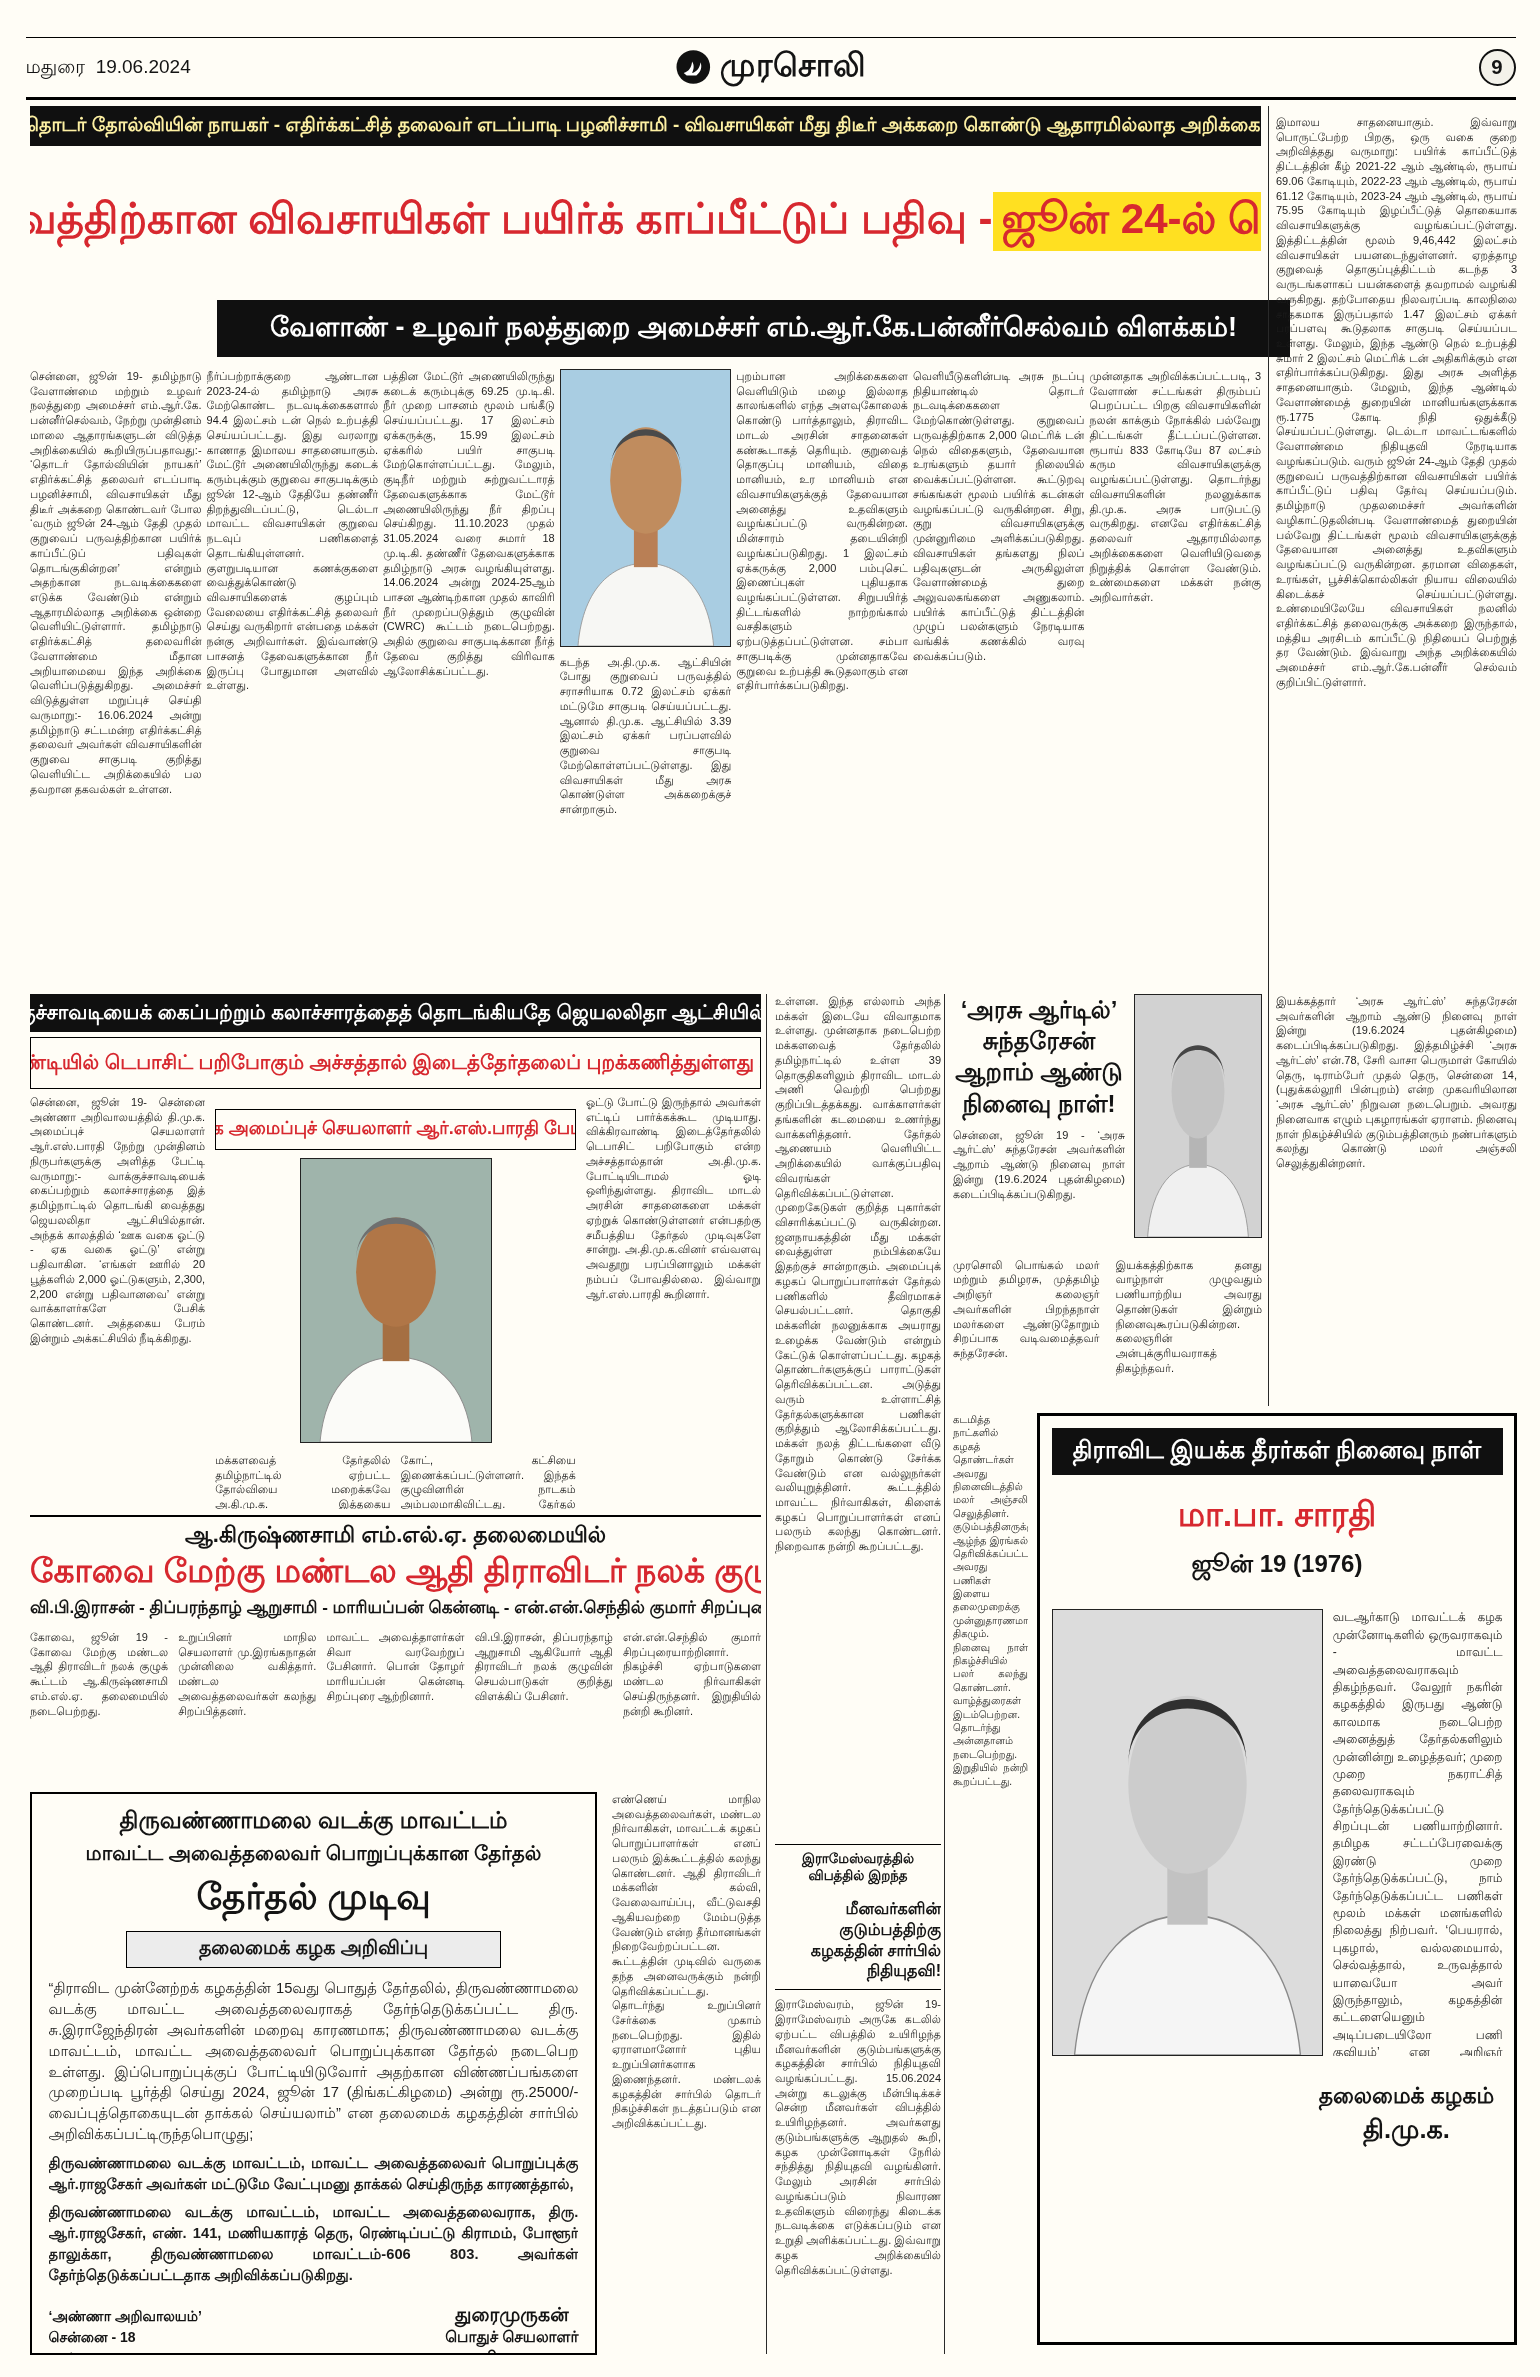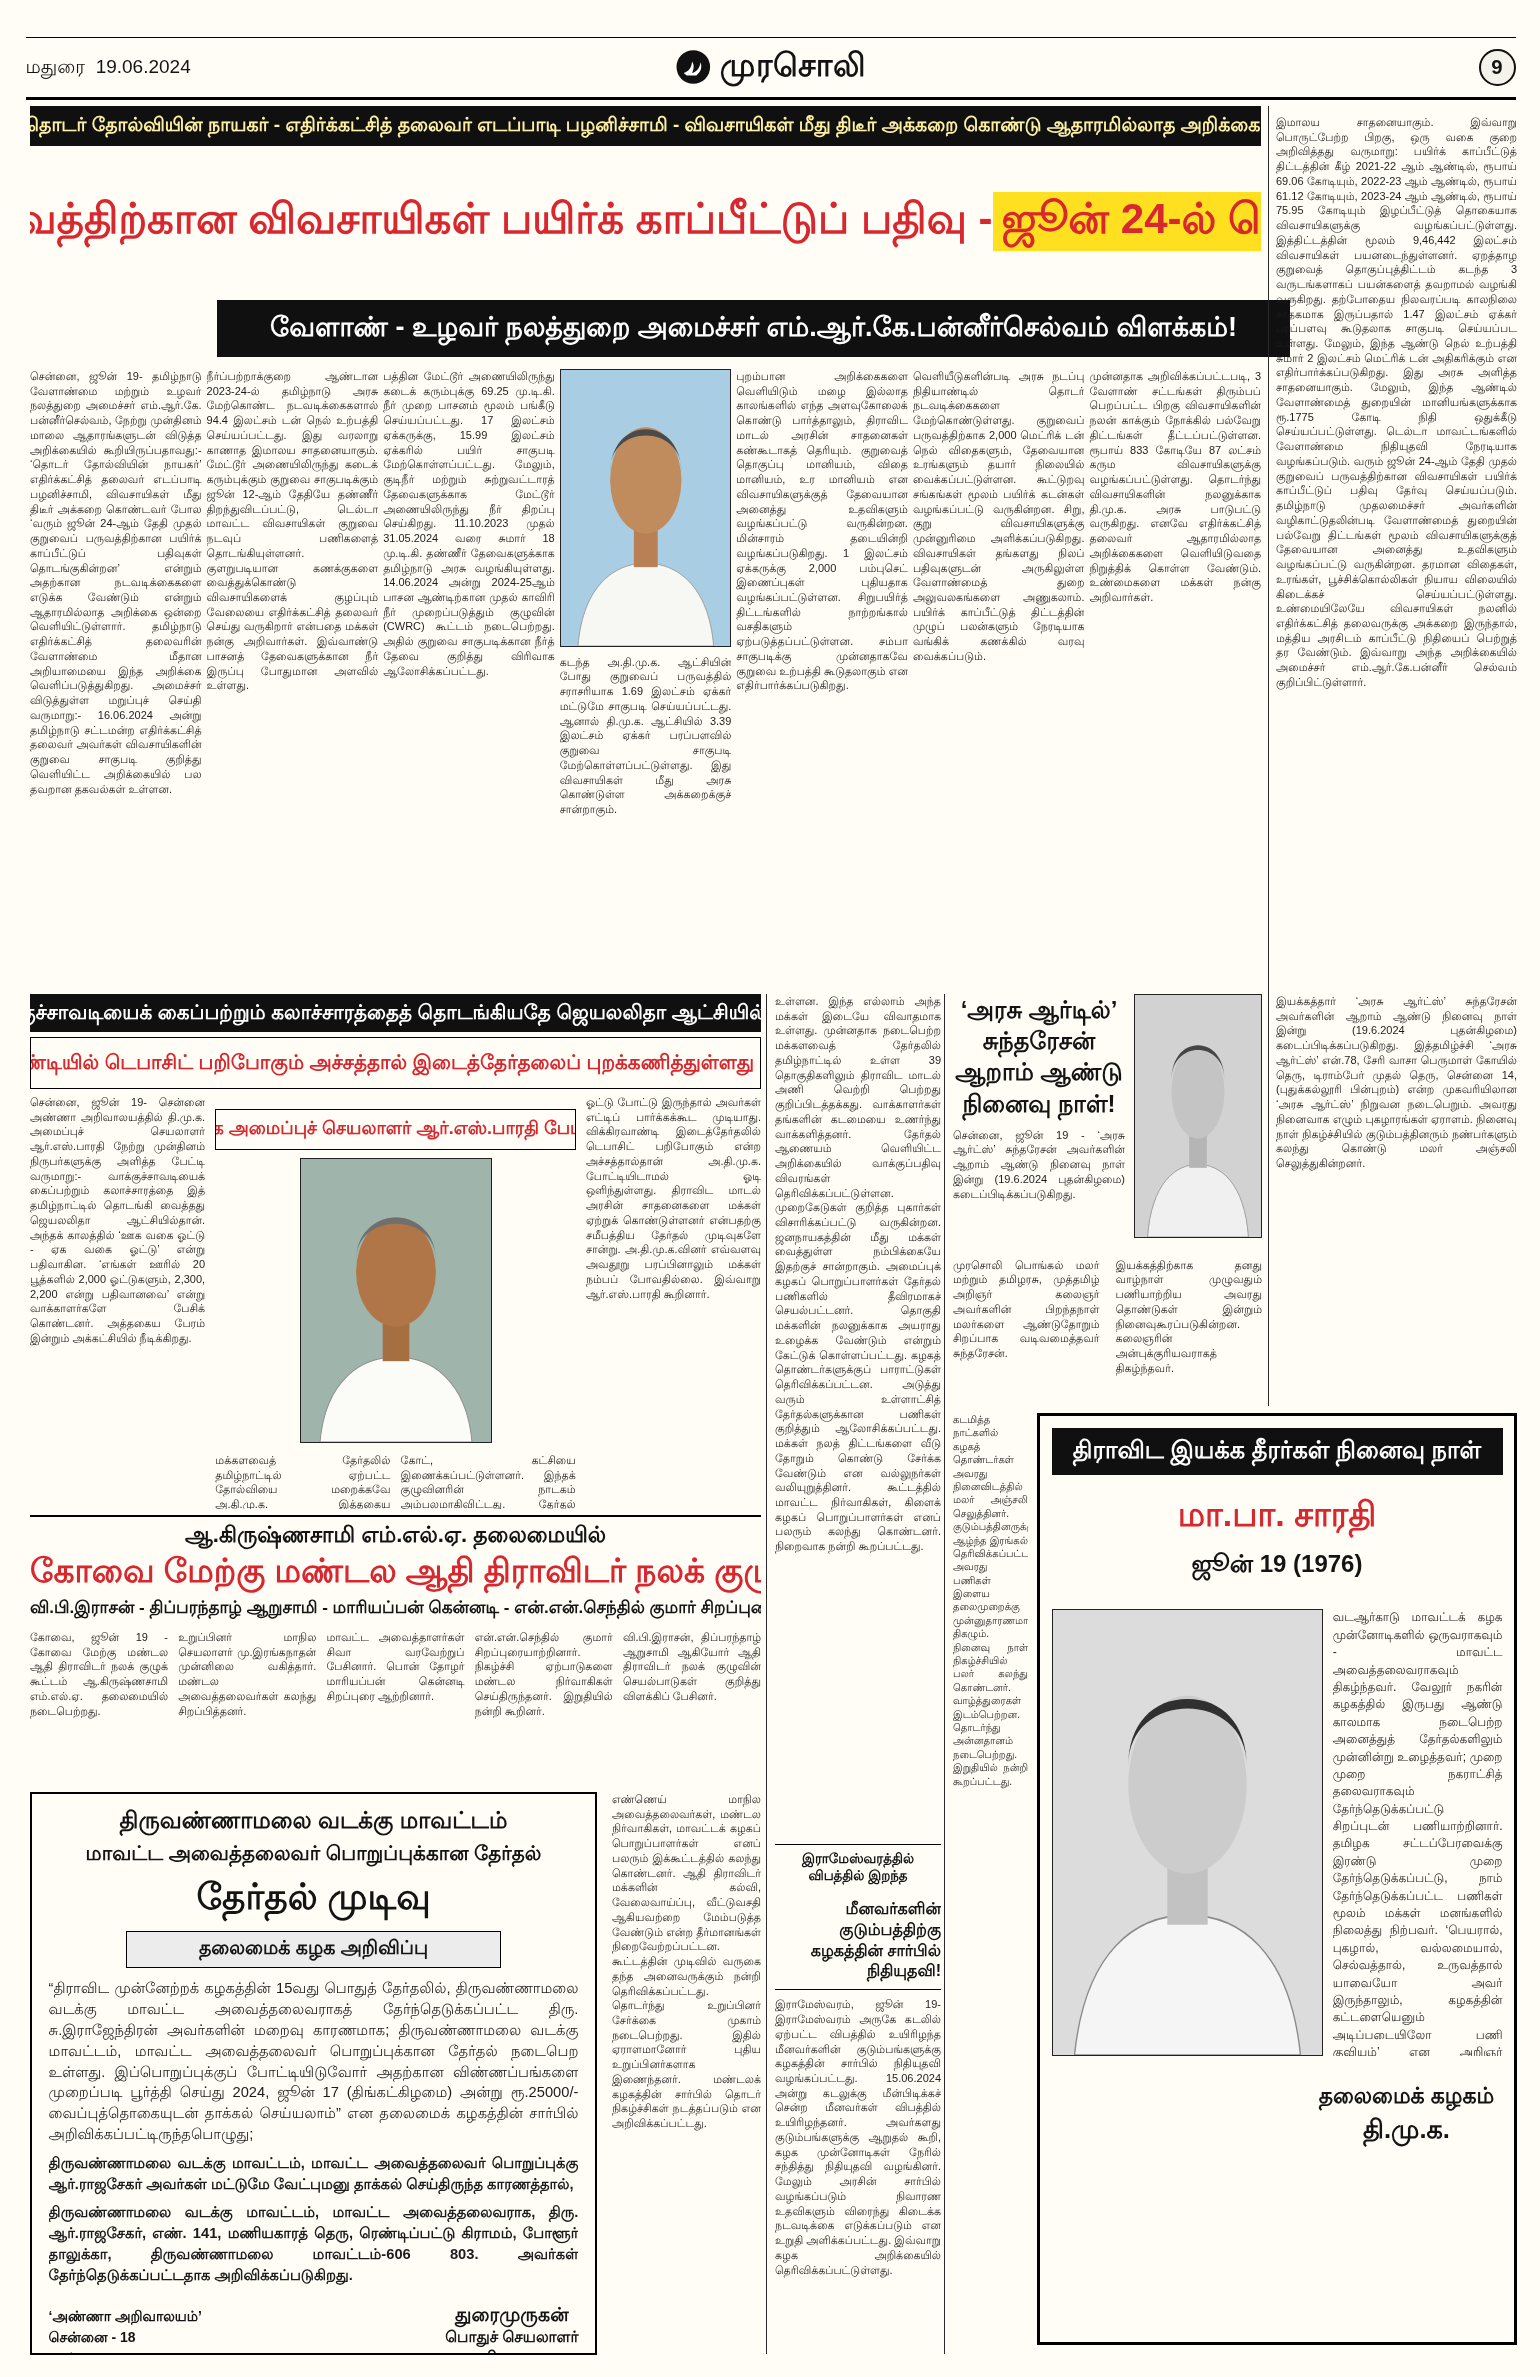--- a/index.html
+++ b/index.html
@@ -82,21 +82,21 @@
     <div class="col" style="display:flex; flex-direction:column;">
       <div class="photo" style="width:100%; height:278px; margin-bottom:7.7px;">
         <svg viewBox="0 0 200 280" preserveAspectRatio="none" width="100%" height="100%">
           <rect width="200" height="280" fill="#a9cde2"></rect>
           <path d="M20,280 C26,218 64,196 100,196 C136,196 174,218 180,280 Z" fill="#f7f7f4" stroke="#9a9a9a" stroke-width="1"></path>
           <rect x="86" y="152" width="28" height="48" fill="#b97f55"></rect>
           <ellipse cx="100" cy="112" rx="42" ry="54" fill="#c08c5e"></ellipse>
           <path d="M58,104 C56,54 144,54 142,104 C142,78 124,60 100,60 C76,60 58,78 58,104 Z" fill="#4a4a4a"></path>
         </svg>
       </div>
-      <div class="news" style="flex:1;">கடந்த அ.தி.மு.க. ஆட்சியின் போது குறுவைப் பருவத்தில் சராசரியாக 1.69 இலட்சம் ஏக்கர் மட்டுமே சாகுபடி செய்யப்பட்டது. ஆனால் தி.மு.க. ஆட்சியில் 3.39 இலட்சம் ஏக்கர் பரப்பளவில் குறுவை சாகுபடி மேற்கொள்ளப்பட்டுள்ளது. இது விவசாயிகள் மீது அரசு கொண்டுள்ள அக்கறைக்குச் சான்றாகும்.</div>
+      <div class="news" style="flex:1;">கடந்த அ.தி.மு.க. ஆட்சியின் போது குறுவைப் பருவத்தில் சராசரியாக 0.72 இலட்சம் ஏக்கர் மட்டுமே சாகுபடி செய்யப்பட்டது. ஆனால் தி.மு.க. ஆட்சியில் 3.39 இலட்சம் ஏக்கர் பரப்பளவில் குறுவை சாகுபடி மேற்கொள்ளப்பட்டுள்ளது. இது விவசாயிகள் மீது அரசு கொண்டுள்ள அக்கறைக்குச் சான்றாகும்.</div>
     </div>
     <div class="col news">புறம்பான அறிக்கைகளை வெளியிடும் மழை இல்லாத காலங்களில் எந்த அளவுகோலைக் கொண்டு பார்த்தாலும், திராவிட மாடல் அரசின் சாதனைகள் கண்கூடாகத் தெரியும். குறுவைத் தொகுப்பு மானியம், விதை மானியம், உர மானியம் என விவசாயிகளுக்குத் தேவையான அனைத்து உதவிகளும் வழங்கப்பட்டு வருகின்றன. மின்சாரம் தடையின்றி வழங்கப்படுகிறது. 1 இலட்சம் ஏக்கருக்கு 2,000 பம்புசெட் இணைப்புகள் புதியதாக வழங்கப்பட்டுள்ளன. சிறுபயிர்த் திட்டங்களில் நாற்றங்கால் வசதிகளும் ஏற்படுத்தப்பட்டுள்ளன. சம்பா சாகுபடிக்கு முன்னதாகவே குறுவை உற்பத்தி கூடுதலாகும் என எதிர்பார்க்கப்படுகிறது.</div>
     <div class="col news">வெளியீடுகளின்படி அரசு நடப்பு நிதியாண்டில் தொடர் நடவடிக்கைகளை மேற்கொண்டுள்ளது. குறுவைப் பருவத்திற்காக 2,000 மெட்ரிக் டன் நெல் விதைகளும், தேவையான உரங்களும் தயார் நிலையில் வைக்கப்பட்டுள்ளன. கூட்டுறவு சங்கங்கள் மூலம் பயிர்க் கடன்கள் வழங்கப்பட்டு வருகின்றன. சிறு, குறு விவசாயிகளுக்கு முன்னுரிமை அளிக்கப்படுகிறது. விவசாயிகள் தங்களது நிலப் பதிவுகளுடன் அருகிலுள்ள வேளாண்மைத் துறை அலுவலகங்களை அணுகலாம். பயிர்க் காப்பீட்டுத் திட்டத்தின் முழுப் பலன்களும் நேரடியாக வங்கிக் கணக்கில் வரவு வைக்கப்படும்.</div>
     <div class="col news">முன்னதாக அறிவிக்கப்பட்டபடி, 3 வேளாண் சட்டங்கள் திரும்பப் பெறப்பட்ட பிறகு விவசாயிகளின் நலன் காக்கும் நோக்கில் பல்வேறு திட்டங்கள் தீட்டப்பட்டுள்ளன. ரூபாய் 833 கோடியே 87 லட்சம் கரும விவசாயிகளுக்கு வழங்கப்பட்டுள்ளது. தொடர்ந்து விவசாயிகளின் நலனுக்காக தி.மு.க. அரசு பாடுபட்டு வருகிறது. எனவே எதிர்க்கட்சித் தலைவர் ஆதாரமில்லாத அறிக்கைகளை வெளியிடுவதை நிறுத்திக் கொள்ள வேண்டும். உண்மைகளை மக்கள் நன்கு அறிவார்கள்.</div>
   </div>
 
   <div class="abs vline" style="left:1268px; top:106px; height:1300px;"></div>
   <div class="abs news" style="left:1276px; top:115px; width:241px; height:868px;">இமாலய சாதனையாகும். இவ்வாறு பொருட்பேற்ற பிறகு, ஒரு வகை குறை அறிவித்தது வருமாறு: பயிர்க் காப்பீட்டுத் திட்டத்தின் கீழ் 2021-22 ஆம் ஆண்டில், ரூபாய் 69.06 கோடியும், 2022-23 ஆம் ஆண்டில், ரூபாய் 61.12 கோடியும், 2023-24 ஆம் ஆண்டில், ரூபாய் 75.95 கோடியும் இழப்பீட்டுத் தொகையாக விவசாயிகளுக்கு வழங்கப்பட்டுள்ளது. இத்திட்டத்தின் மூலம் 9,46,442 இலட்சம் விவசாயிகள் பயனடைந்துள்ளனர். ஏறத்தாழ குறுவைத் தொகுப்புத்திட்டம் கடந்த 3 வருடங்களாகப் பயன்களைத் தவறாமல் வழங்கி வருகிறது. தற்போதைய நிலவரப்படி காலநிலை சாதகமாக இருப்பதால் 1.47 இலட்சம் ஏக்கர் பரப்பளவு கூடுதலாக சாகுபடி செய்யப்பட உள்ளது. மேலும், இந்த ஆண்டு நெல் உற்பத்தி சுமார் 2 இலட்சம் மெட்ரிக் டன் அதிகரிக்கும் என எதிர்பார்க்கப்படுகிறது. இது அரசு அளித்த சாதனையாகும். மேலும், இந்த ஆண்டில் வேளாண்மைத் துறையின் மானியங்களுக்காக ரூ.1775 கோடி நிதி ஒதுக்கீடு செய்யப்பட்டுள்ளது. டெல்டா மாவட்டங்களில் வேளாண்மை நிதியுதவி நேரடியாக வழங்கப்படும். வரும் ஜூன் 24-ஆம் தேதி முதல் குறுவைப் பருவத்திற்கான விவசாயிகள் பயிர்க் காப்பீட்டுப் பதிவு தேர்வு செய்யப்படும். தமிழ்நாடு முதலமைச்சர் அவர்களின் வழிகாட்டுதலின்படி வேளாண்மைத் துறையின் பல்வேறு திட்டங்கள் மூலம் விவசாயிகளுக்குத் தேவையான அனைத்து உதவிகளும் வழங்கப்பட்டு வருகின்றன. தரமான விதைகள், உரங்கள், பூச்சிக்கொல்லிகள் நியாய விலையில் கிடைக்கச் செய்யப்பட்டுள்ளது. உண்மையிலேயே விவசாயிகள் நலனில் எதிர்க்கட்சித் தலைவருக்கு அக்கறை இருந்தால், மத்திய அரசிடம் காப்பீட்டு நிதியைப் பெற்றுத் தர வேண்டும். இவ்வாறு அந்த அறிக்கையில் அமைச்சர் எம்.ஆர்.கே.பன்னீர் செல்வம் குறிப்பிட்டுள்ளார்.</div>
 
   <div class="abs bar-black" style="left:30px; top:994px; width:731px; height:38px; font-size:20px; font-weight:bold;">வாக்குச்சாவடியைக் கைப்பற்றும் கலாச்சாரத்தைத் தொடங்கியதே ஜெயலலிதா ஆட்சியில்தான்!</div>
@@ -125,22 +125,22 @@
 
   <div class="abs hline" style="left:30px; top:1515px; width:731px; height:1.9px;"></div>
   <div class="abs center nowrap" style="left:30px; top:1522px; width:731px; height:28px; font-size:22px; font-weight:bold;">ஆ.கிருஷ்ணசாமி எம்.எல்.ஏ. தலைமையில்</div>
   <div class="abs center nowrap red bold" style="left:30px; top:1552px; width:731px; height:42px; font-size:33px;">கோவை மேற்கு மண்டல ஆதி திராவிடர் நலக் குழுக் கூட்டம்!</div>
   <div class="abs center nowrap bold" style="left:30px; top:1598px; width:731px; height:27px; font-size:17px;">வி.பி.இராசன் - திப்பரந்தாழ் ஆறுசாமி - மாரியப்பன் கென்னடி - என்.என்.செந்தில் குமார் சிறப்புரை!</div>
 
   <div class="abs cols" style="left:30px; top:1630px; width:731px; height:155px; gap:10.2px;">
     <div class="col news">கோவை, ஜூன் 19 - கோவை மேற்கு மண்டல ஆதி திராவிடர் நலக் குழுக் கூட்டம் ஆ.கிருஷ்ணசாமி எம்.எல்.ஏ. தலைமையில் நடைபெற்றது.</div>
     <div class="col news">உறுப்பினர் மாநில செயலாளர் மு.இரங்கநாதன் முன்னிலை வகித்தார். மண்டல அவைத்தலைவர்கள் கலந்து சிறப்பித்தனர்.</div>
     <div class="col news">மாவட்ட அவைத்தாளர்கள் சிவா வரவேற்றுப் பேசினார். பொன் தோழர் மாரியப்பன் கென்னடி சிறப்புரை ஆற்றினார்.</div>
+    <div class="col news">வி.பி.இராசன், திப்பரந்தாழ் ஆறுசாமி ஆகியோர் ஆதி திராவிடர் நலக் குழுவின் செயல்பாடுகள் குறித்து விளக்கிப் பேசினர்.</div>
     <div class="col news">என்.என்.செந்தில் குமார் சிறப்புரையாற்றினார். நிகழ்ச்சி ஏற்பாடுகளை மண்டல நிர்வாகிகள் செய்திருந்தனர். இறுதியில் நன்றி கூறினர்.</div>
-    <div class="col news">வி.பி.இராசன், திப்பரந்தாழ் ஆறுசாமி ஆகியோர் ஆதி திராவிடர் நலக் குழுவின் செயல்பாடுகள் குறித்து விளக்கிப் பேசினர்.</div>
   </div>
 
   <div class="abs" style="left:30px; top:1792px; width:567px; height:563px; border:2.6px solid #000; padding:12.8px 16.6px; overflow:hidden;">
     <div class="center bold nowrap" style="font-size:23px;">திருவண்ணாமலை வடக்கு மாவட்டம்</div>
     <div class="center bold nowrap" style="font-size:20px; margin-top:5.1px;">மாவட்ட அவைத்தலைவர் பொறுப்புக்கான தேர்தல்</div>
     <div class="center bold" style="font-size:36px; margin-top:9px;">தேர்தல் முடிவு</div>
     <div class="boxed bold" style="margin:9px 77px 0 77px; height:37px; font-size:19px; background:#ececec; border-width:1.3px;">தலைமைக் கழக அறிவிப்பு</div>
     <div class="news" style="font-size:14.7px; line-height:1.42; margin-top:10.2px;">“திராவிட முன்னேற்றக் கழகத்தின் 15வது பொதுத் தேர்தலில், திருவண்ணாமலை வடக்கு மாவட்ட அவைத்தலைவராகத் தேர்ந்தெடுக்கப்பட்ட திரு. சு.இராஜேந்திரன் அவர்களின் மறைவு காரணமாக; திருவண்ணாமலை வடக்கு மாவட்டம், மாவட்ட அவைத்தலைவர் பொறுப்புக்கான தேர்தல் நடைபெற உள்ளது. இப்பொறுப்புக்குப் போட்டியிடுவோர் அதற்கான விண்ணப்பங்களை முறைப்படி பூர்த்தி செய்து 2024, ஜூன் 17 (திங்கட்கிழமை) அன்று ரூ.25000/- வைப்புத்தொகையுடன் தாக்கல் செய்யலாம்” என தலைமைக் கழகத்தின் சார்பில் அறிவிக்கப்பட்டிருந்தபொழுது;</div>
     <div class="news bold" style="font-size:14.7px; line-height:1.42; margin-top:7.7px;">திருவண்ணாமலை வடக்கு மாவட்டம், மாவட்ட அவைத்தலைவர் பொறுப்புக்கு ஆர்.ராஜசேகர் அவர்கள் மட்டுமே வேட்புமனு தாக்கல் செய்திருந்த காரணத்தால்,</div>
     <div class="news bold" style="font-size:14.7px; line-height:1.42; margin-top:7.7px;">திருவண்ணாமலை வடக்கு மாவட்டம், மாவட்ட அவைத்தலைவராக, திரு. ஆர்.ராஜசேகர், எண். 141, மணியகாரத் தெரு, ரெண்டிப்பட்டு கிராமம், போளூர் தாலுக்கா, திருவண்ணாமலை மாவட்டம்-606 803. அவர்கள் தேர்ந்தெடுக்கப்பட்டதாக அறிவிக்கப்படுகிறது.</div>

